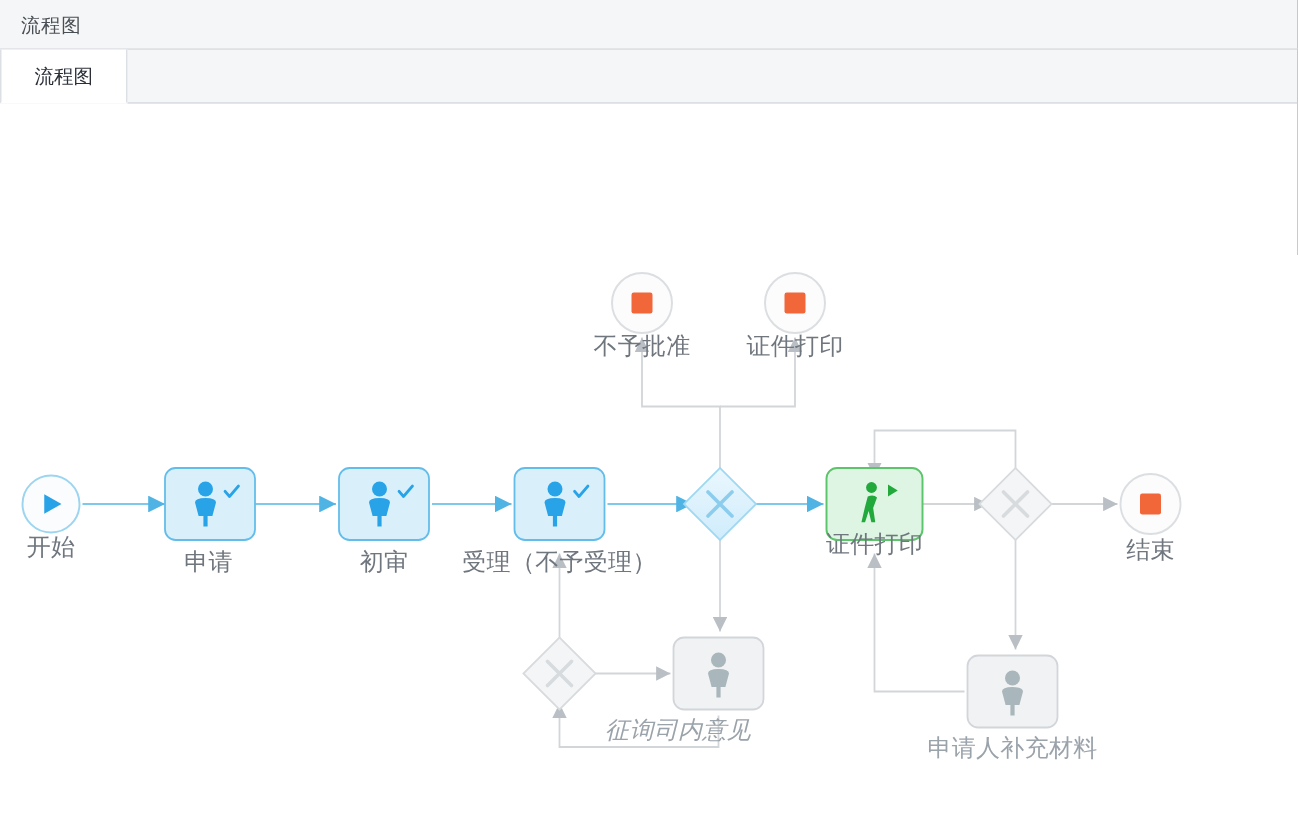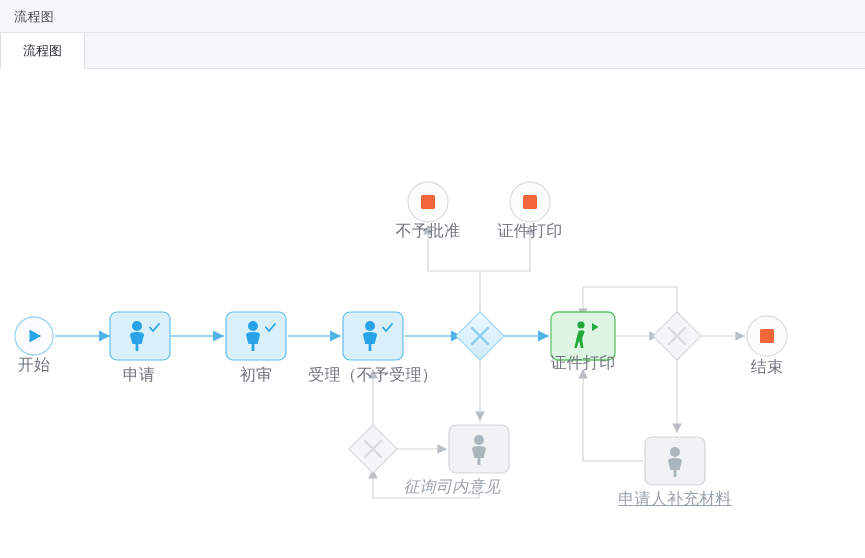--- a/index.html
+++ b/index.html
@@ -244,15 +244,15 @@
 
     <div class="node-label" style="left:34px; top:286px;text-align:right;">开始</div>
     <div class="node-label" style="left:139px; top:296px;font-family:Liberation Serif, serif;">申请</div>
     <div class="node-label" style="left:256px; top:296px;">初审</div>
     <div class="node-label" style="left:373px; top:296px;">受理（不予受理）</div>
     <div class="node-label" style="left:583px; top:284px;">证件打印</div>
     <div class="node-label" style="left:767px; top:288px;font-family:Liberation Mono, monospace;">结束</div>
     <div class="node-label" style="left:428px; top:152px;">不予批准</div>
     <div class="node-label" style="left:530px; top:152px;">证件打印</div>
     <div class="node-label dim" style="left:452px; top:408px;font-style:italic;">征询司内意见</div>
-    <div class="node-label dim" style="left:675px; top:420px;text-decoration:underline;">申请人补充材料</div>
+    <div class="node-label dim" style="left:675px; top:420px;">申请人补充材料</div>
   </div>
 </div>
 
 </body></html>

